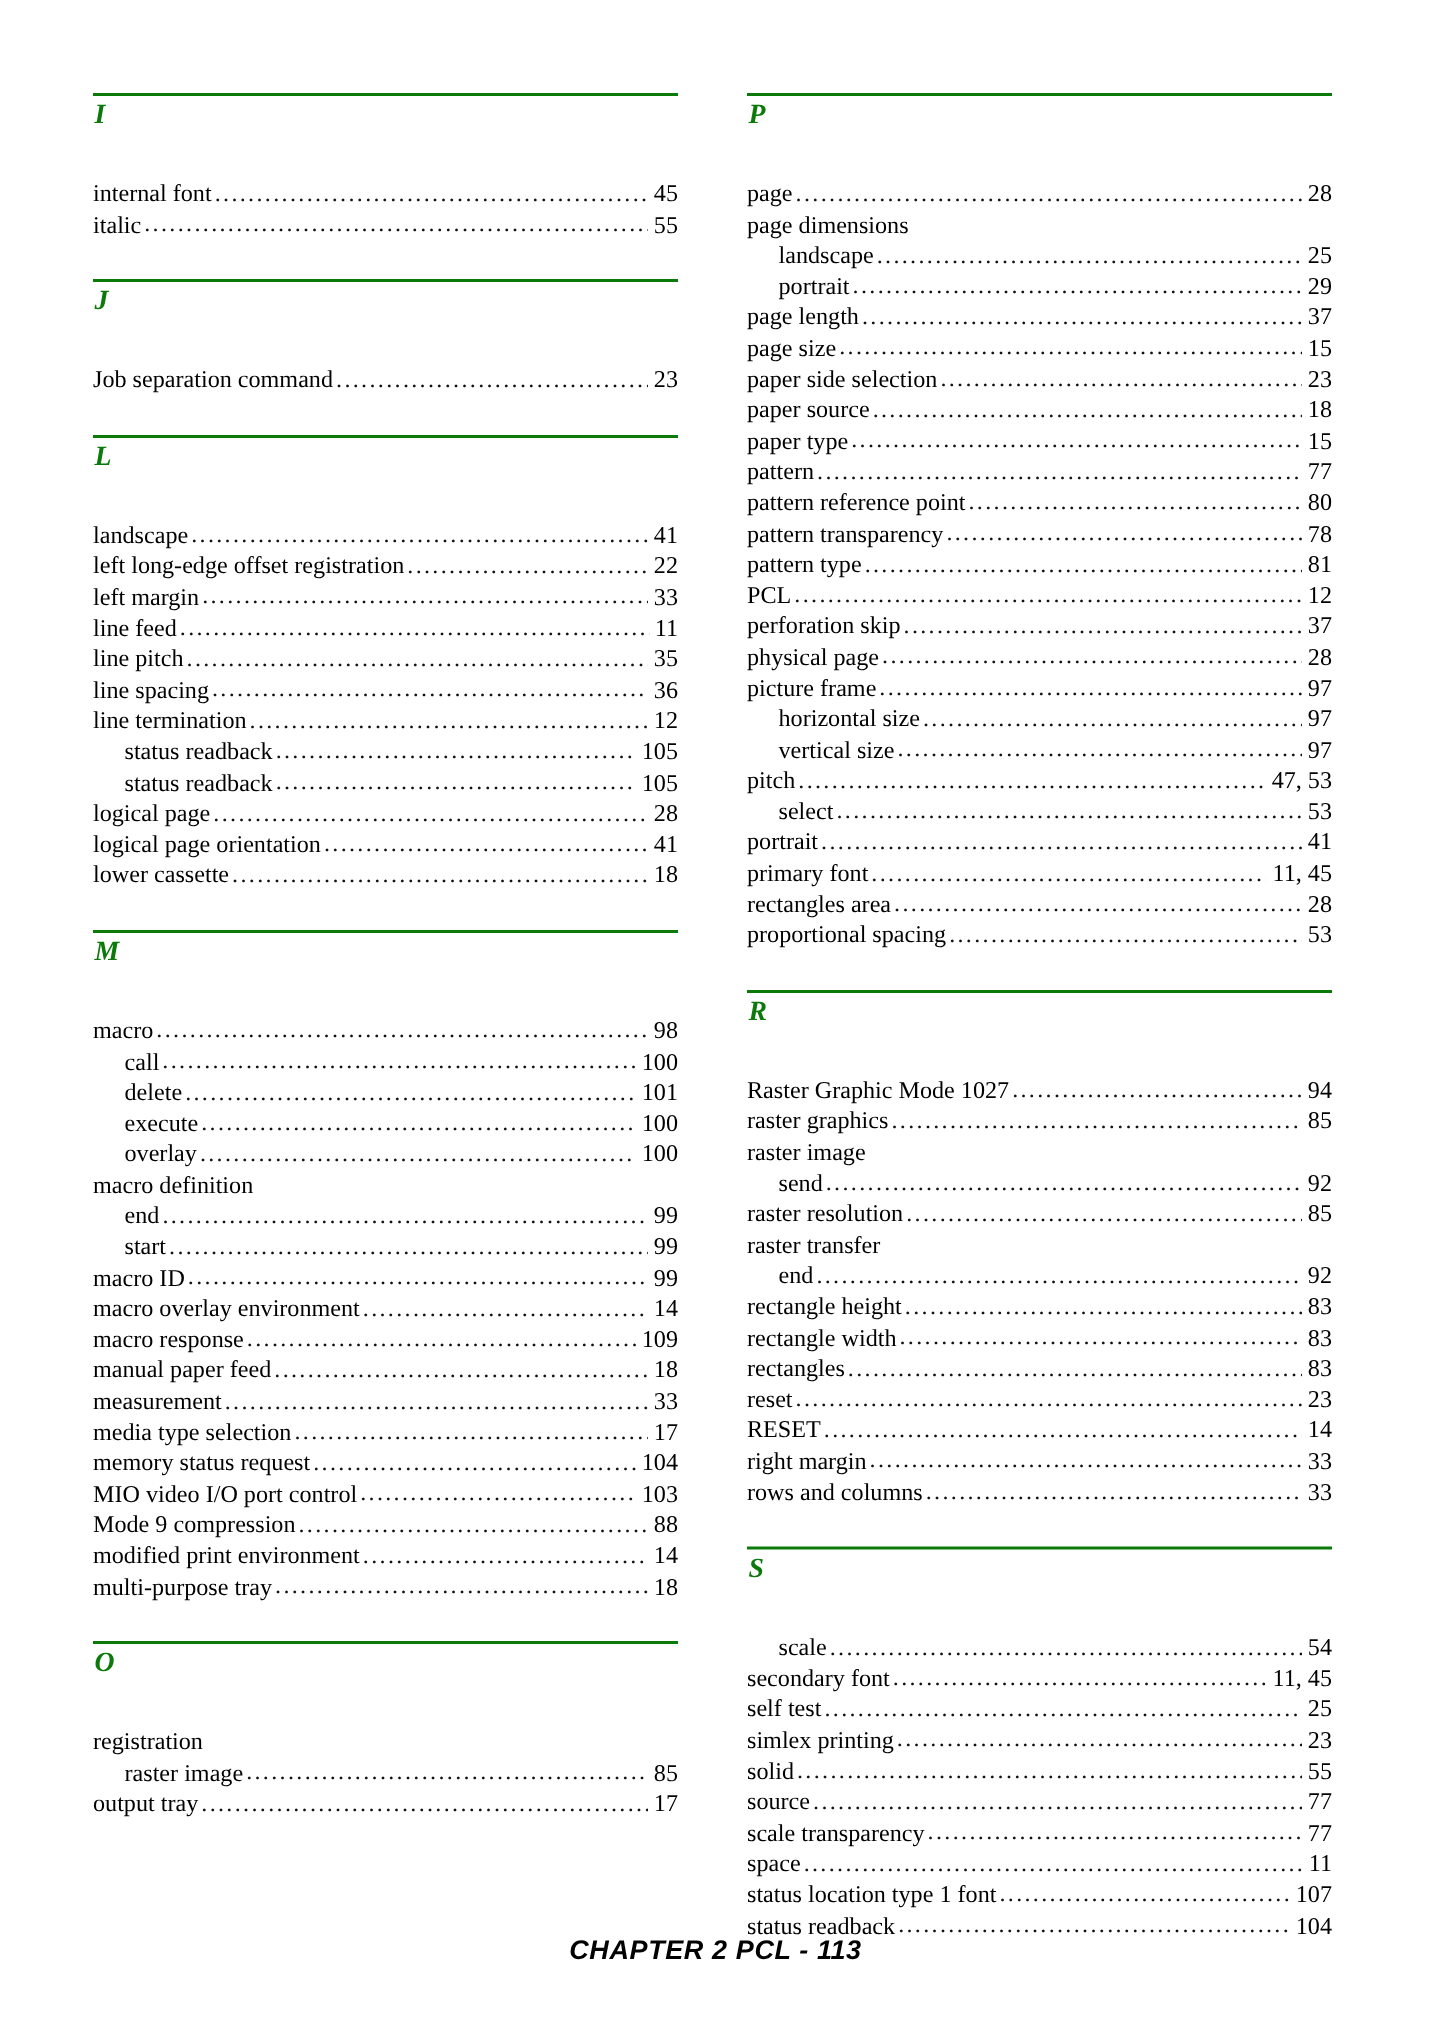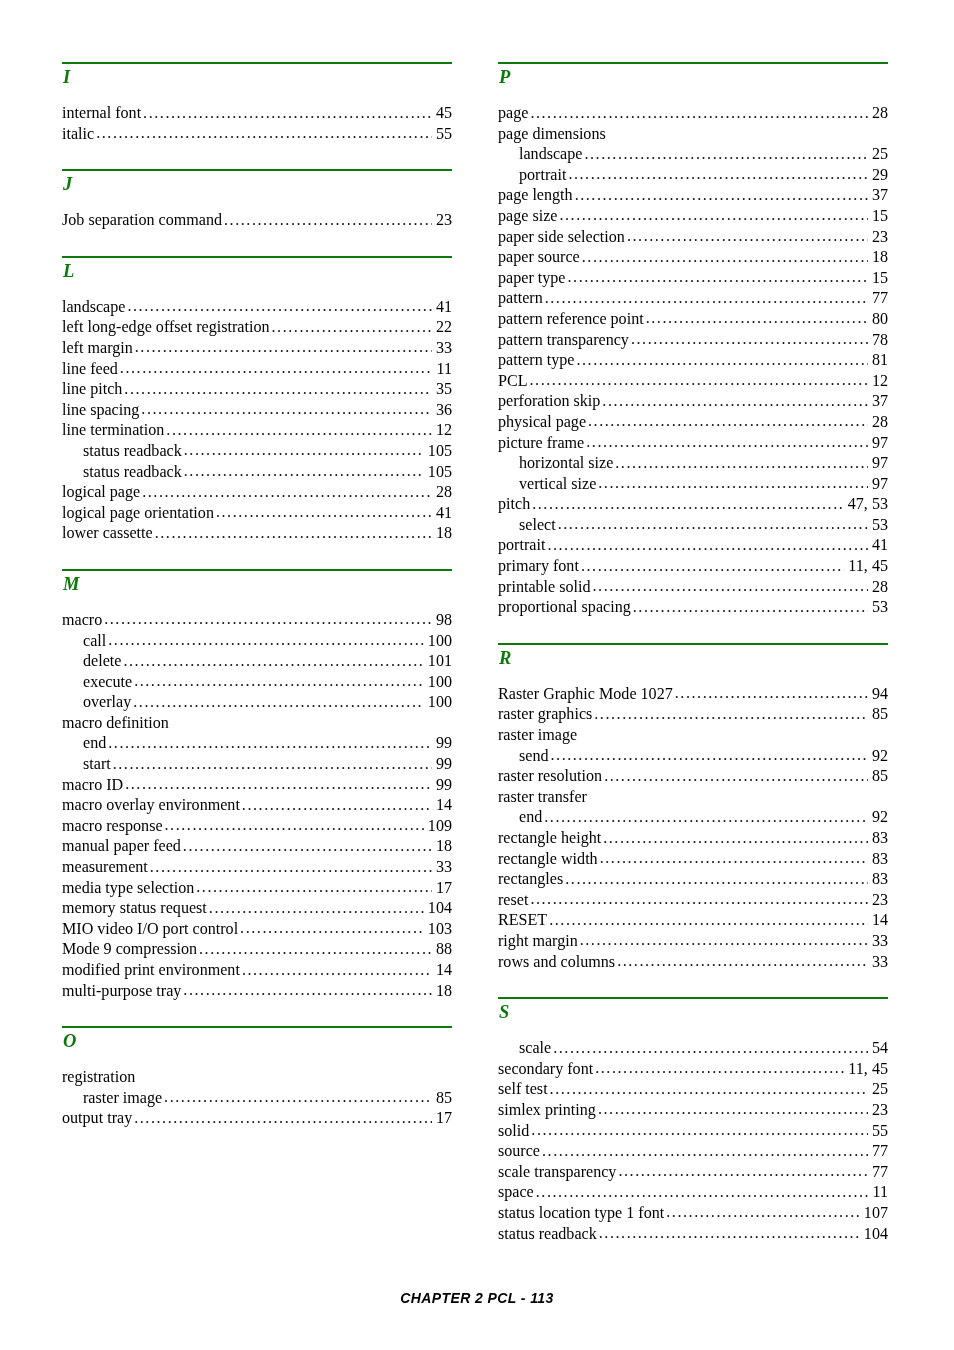--- a/index.html
+++ b/index.html
@@ -53,21 +53,21 @@
     font-style: italic;
     font-weight: bold;
     font-size: 18.5px;
     line-height: 22px;
     color: #0b7a0b;
     letter-spacing: 0.2px;
     padding-left: 1px;
   }
 
   .entries {
-    margin-top: 15px;
+    margin-top: 32px;
   }
 
   
   .entry {
     display: flex;
     align-items: baseline;
     font-size: 16.1px;
     line-height: 20.6px;
     white-space: nowrap;
   }
@@ -103,21 +103,21 @@
   
   .footer {
     position: absolute;
     left: 0;
     top: 1290px;
     width: 954px;
     text-align: center;
     font-family: "Liberation Sans", "DejaVu Sans", sans-serif;
     font-style: italic;
     font-weight: bold;
-    font-size: 14px;
+    font-size: 18px;
     letter-spacing: 0.4px;
     color: #000;
   }
 </style>
 </head>
 <body>
 
 <div class="page">
 
   <div class="columns">
@@ -446,21 +446,21 @@
               <span class="entry-label">portrait</span>
               <span class="leader"></span>
               <span class="entry-page">41</span>
             </div>
             <div class="entry">
               <span class="entry-label">primary font</span>
               <span class="leader"></span>
               <span class="entry-page">11, 45</span>
             </div>
             <div class="entry">
-              <span class="entry-label">printable solid</span>
+              <span class="entry-label">rectangles area</span>
               <span class="leader"></span>
               <span class="entry-page">28</span>
             </div>
             <div class="entry">
               <span class="entry-label">proportional spacing</span>
               <span class="leader"></span>
               <span class="entry-page">53</span>
             </div>
           </div>
         </div>

